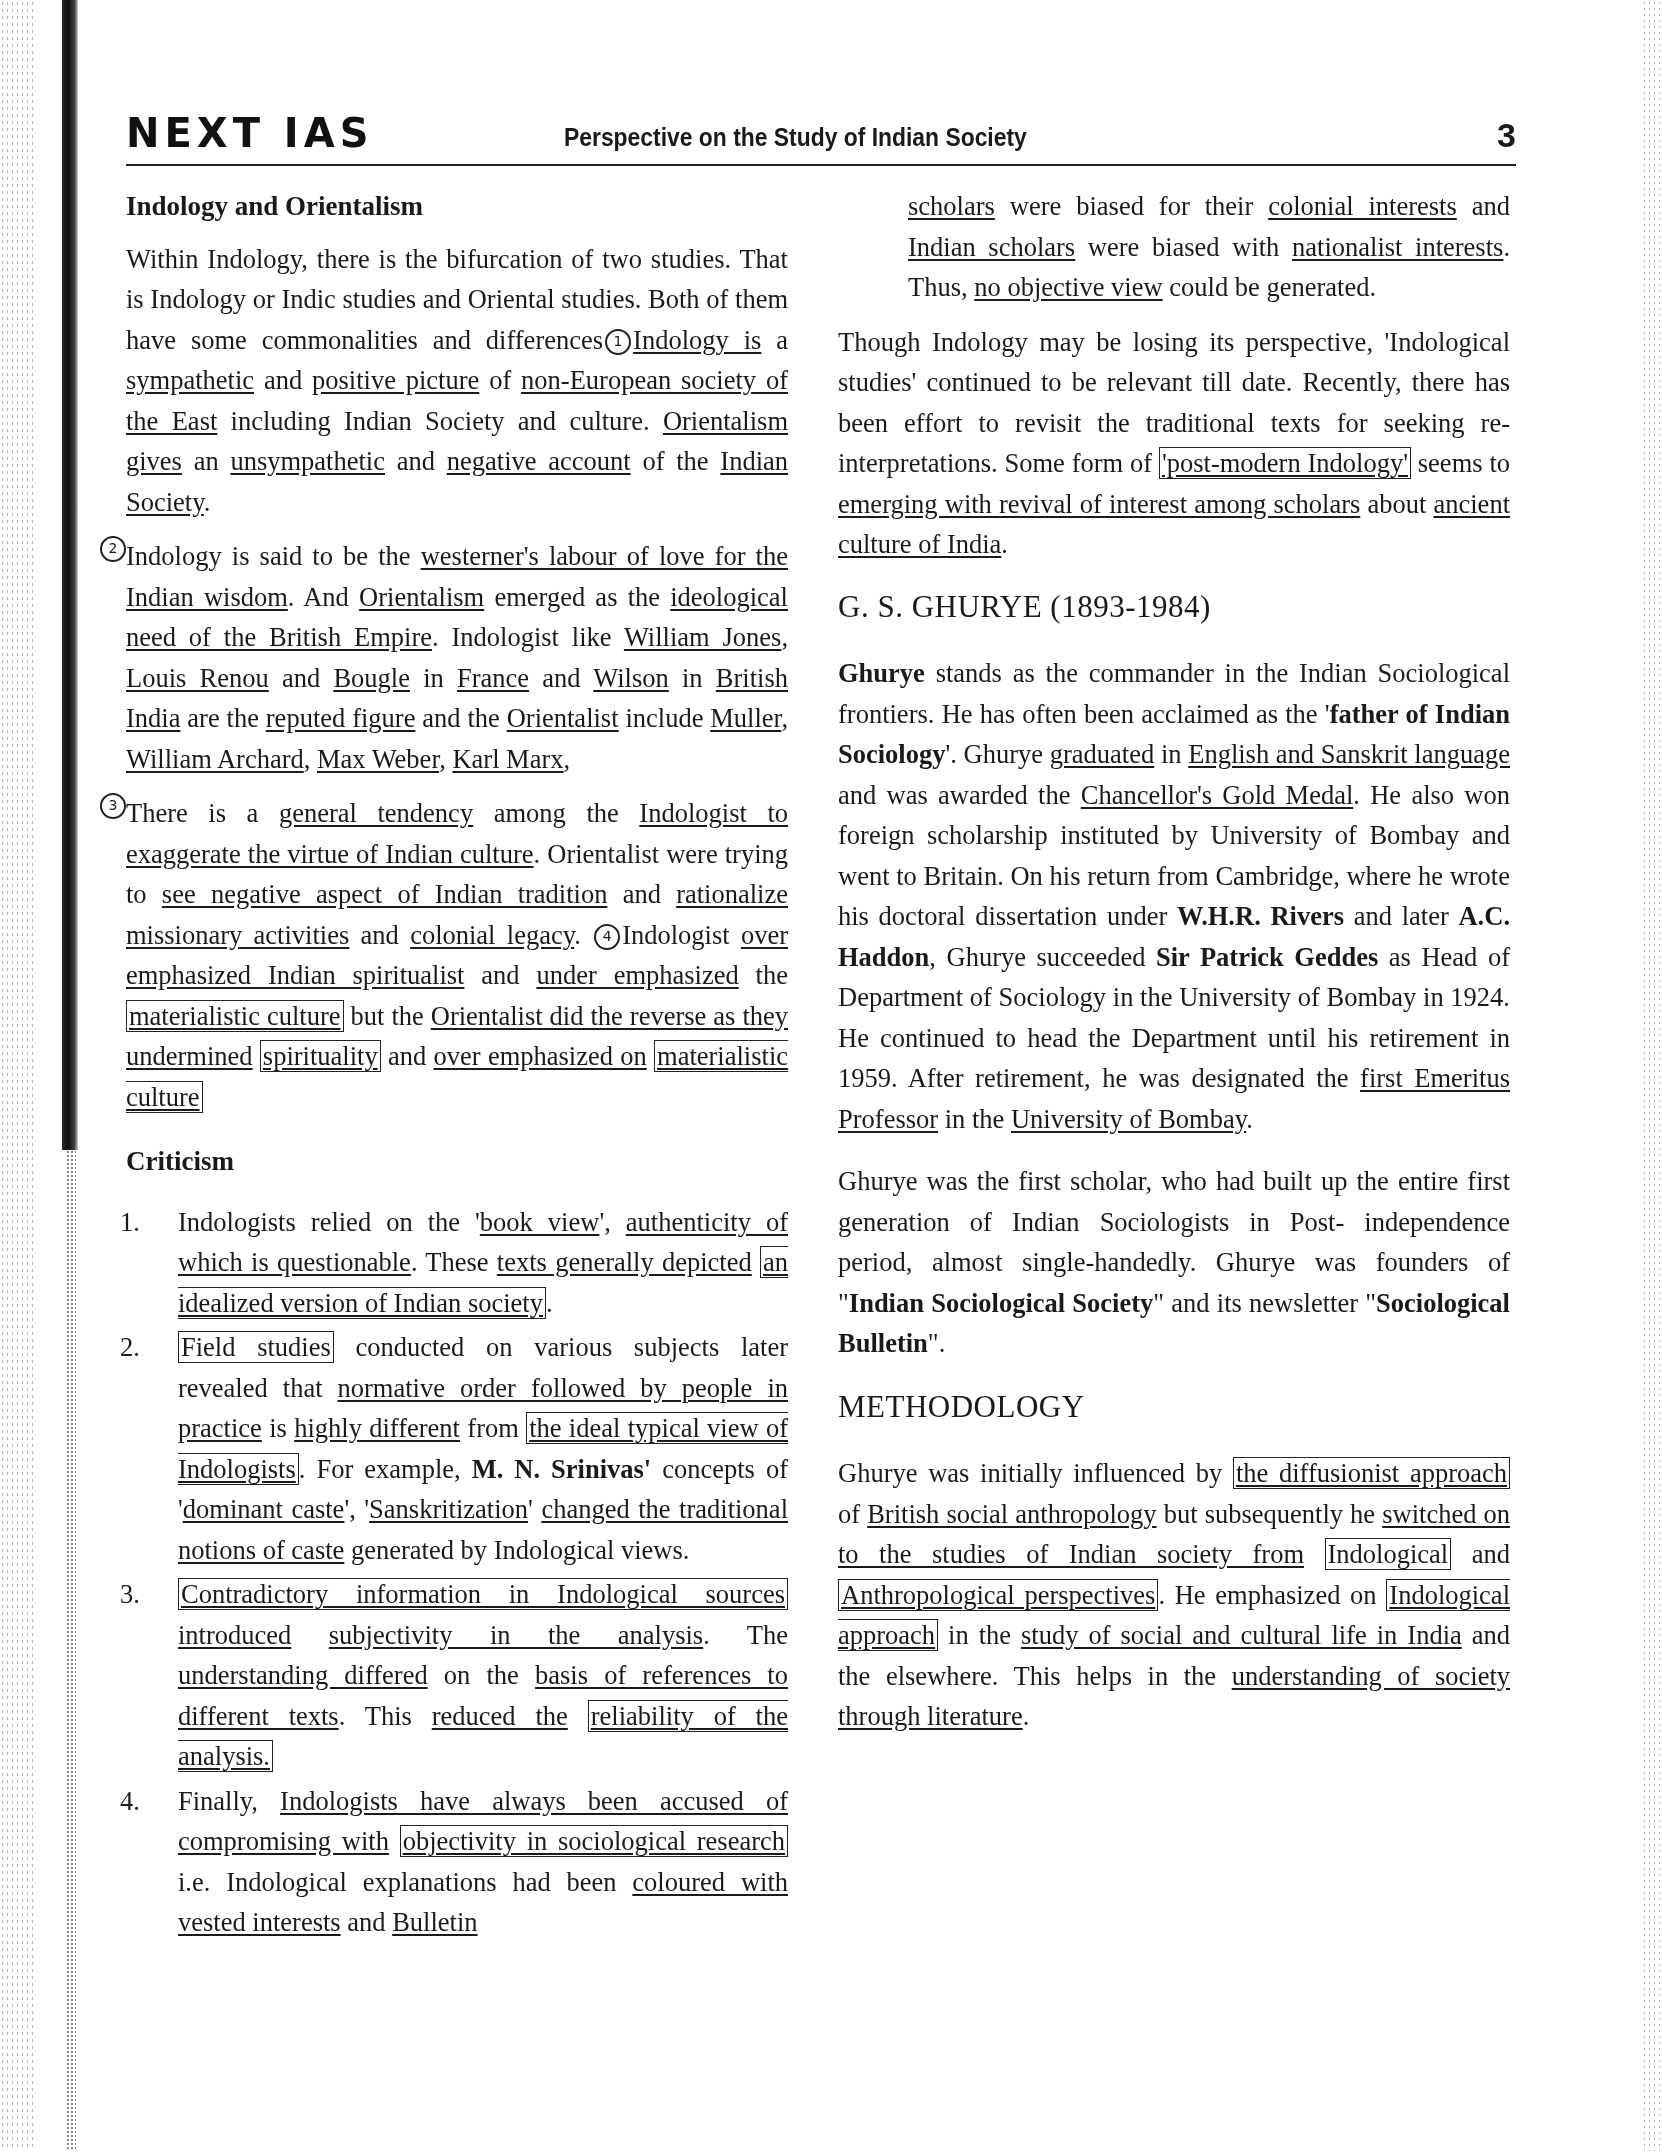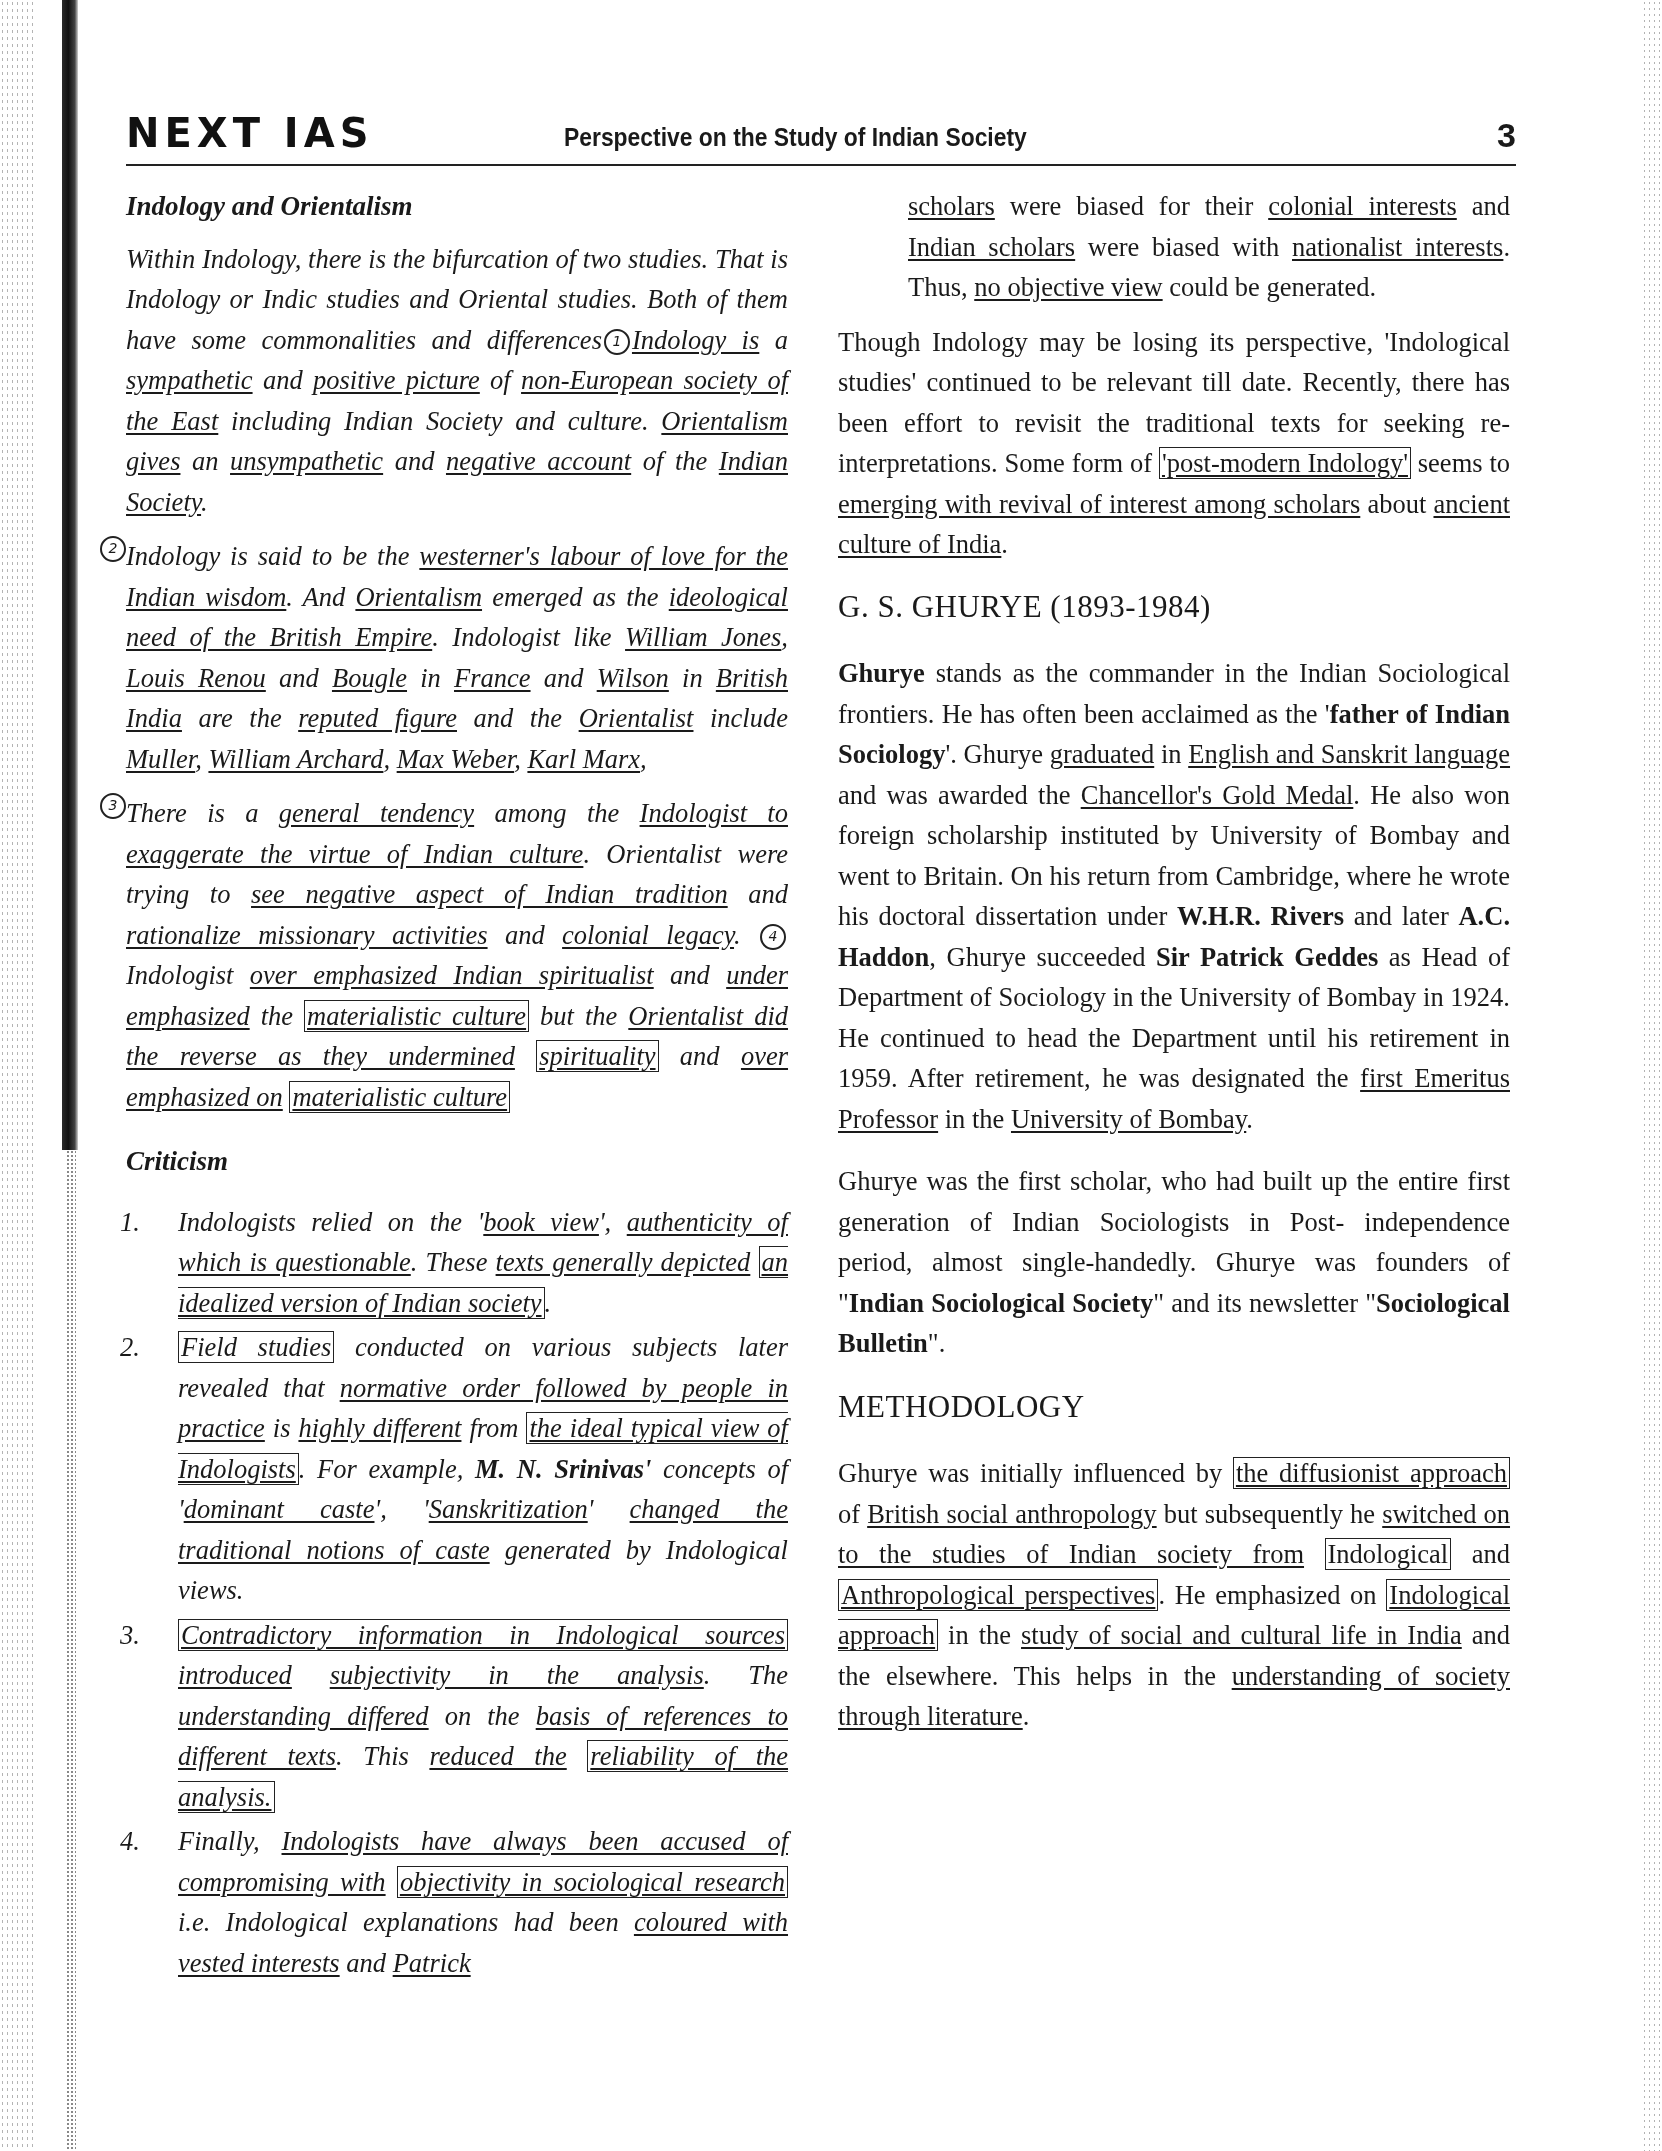--- a/index.html
+++ b/index.html
@@ -43,21 +43,21 @@
     position: absolute; left: 438px; top: 14px;
     font-family: "Liberation Sans", sans-serif; font-weight: bold;
     font-size: 26px; transform: scaleX(.88); transform-origin: left;
   }
   .page-number {
     position: absolute; right: 0; top: 8px;
     font-family: "Liberation Sans", sans-serif; font-weight: bold; font-size: 34px;
   }
 
   .col { position: absolute; top: 186px; font-size: 26.5px; line-height: 40.5px; }
-  .col-left { left: 126px; width: 662px; font-style: italic; }
+  .col-left { left: 126px; width: 662px; }
   .col-right { left: 838px; width: 672px; }
 
   p { margin: 0 0 14px 0; text-align: justify; }
   .h-sub { font-weight: bold; font-size: 27px; margin: 0 0 12px 0; }
   .h-crit { font-size: 27px; margin: 24px 0 20px 0; }
   .h-section {
     font-size: 31px; letter-spacing: .5px; margin: 22px 0 26px 0; font-weight: normal;
   }
   .h-method { margin-top: 23px; }
   .indent-cont { padding-left: 70px; }
@@ -99,21 +99,21 @@
 
   <p class="para-rel"><span class="marker marker-out">3</span><span>There is a </span><span class="u">general tendency</span><span> among the </span><span class="u">Indologist to exaggerate the virtue of Indian culture</span><span>. Orientalist were trying to </span><span class="u">see negative aspect of Indian tradition</span><span> and </span><span class="u">rationalize missionary activities</span><span> and </span><span class="u">colonial legacy</span><span>. </span><span class="marker">4</span><span>Indologist </span><span class="u">over emphasized Indian spiritualist</span><span> and </span><span class="u">under emphasized</span><span> the </span><span class="u box">materialistic culture</span><span> but the </span><span class="u">Orientalist did the reverse as they undermined</span><span> </span><span class="u box">spirituality</span><span> and </span><span class="u">over emphasized on</span><span> </span><span class="u box">materialistic culture</span></p>
 
   <h4 class="h-crit">Criticism</h4>
 
 
   <ol class="reasons">
     <li><span class="num">1.</span><span>Indologists relied on the '</span><span class="u">book view</span><span>', </span><span class="u">authenticity of which is questionable</span><span>. These </span><span class="u">texts generally depicted</span><span> </span><span class="u box">an idealized version of Indian society</span><span>.</span></li>
     <li><span class="num">2.</span><span class="box">Field studies</span><span> conducted on various subjects later revealed that </span><span class="u">normative order followed by people in practice</span><span> is </span><span class="u">highly different</span><span> from </span><span class="u box">the ideal typical view of Indologists</span><span>. For example, </span><b>M. N. Srinivas'</b><span> concepts of '</span><span class="u">dominant caste</span><span>', '</span><span class="u">Sanskritization</span><span>' </span><span class="u">changed the traditional notions of caste</span><span> generated by Indological views.</span></li>
     <li><span class="num">3.</span><span class="u box">Contradictory information in Indological sources</span><span> </span><span class="u">introduced</span><span> </span><span class="u">subjectivity in the analysis</span><span>. The </span><span class="u">understanding differed</span><span> on the </span><span class="u">basis of references to different texts</span><span>. This </span><span class="u">reduced the</span><span> </span><span class="u box">reliability of the analysis.</span></li>
-    <li><span class="num">4.</span><span>Finally, </span><span class="u">Indologists have always been accused of compromising with</span><span> </span><span class="u box">objectivity in sociological research</span><span> i.e. Indological explanations had been </span><span class="u">coloured with vested interests</span><span> and </span><span class="u">Patrick</span></li>
+    <li><span class="num">4.</span><span>Finally, </span><span class="u">Indologists have always been accused of compromising with</span><span> </span><span class="u box">objectivity in sociological research</span><span> i.e. Indological explanations had been </span><span class="u">coloured with vested interests</span><span> and </span><span class="u">Bulletin</span></li>
   </ol>
 </section>
 
 <section class="col col-right">
   <p class="indent-cont"><span class="u">scholars</span><span> were biased for their </span><span class="u">colonial interests</span><span> and </span><span class="u">Indian scholars</span><span> were biased with </span><span class="u">nationalist interests</span><span>. Thus, </span><span class="u">no objective view</span><span> could be generated.</span></p>
 
   <p><span>Though Indology may be losing its perspective, 'Indological studies' continued to be relevant till date. Recently, there has been effort to revisit the traditional texts for seeking re-interpretations. Some form of </span><span class="u box">'post-modern Indology'</span><span> seems to </span><span class="u">emerging with revival of interest among scholars</span><span> about </span><span class="u">ancient culture of India</span><span>.</span></p>
 
   <h3 class="h-section">G. S. GHURYE (1893-1984)</h3>
 

